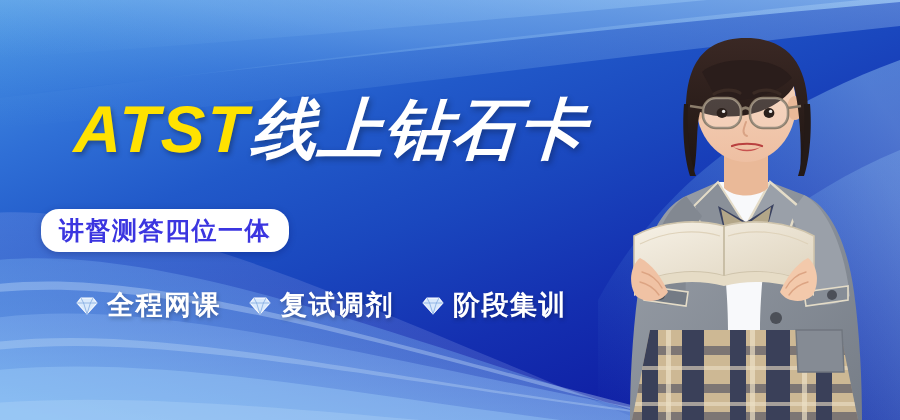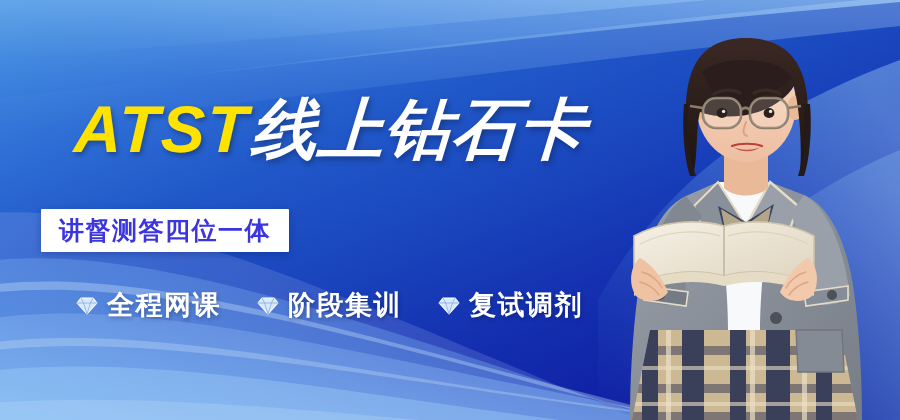--- a/index.html
+++ b/index.html
@@ -65,21 +65,21 @@
   
   .pill-row {
     position: absolute;
     left: 41px;
     top: 209px;
     display: flex;
     gap: 21px;
   }
   .pill {
     background: #ffffff;
-    border-radius: 1px;
+    border-radius: 18px;
     height: 43px;
     padding: 0 18px;
     display: flex;
     align-items: center;
     justify-content: center;
     box-shadow: 0 2px 7px rgba(3, 12, 80, .28);
   }
   .pill span {
     font-size: 25px;
     font-weight: 700;
@@ -88,21 +88,21 @@
     line-height: 1;
   }
 
   
   .feature-row {
     position: absolute;
     left: 76px;
     top: 292px;
     display: flex;
     align-items: center;
-    gap: 36px;
+    gap: 28px;
   }
   .feature {
     display: flex;
     align-items: center;
     gap: 9px;
   }
   .feature .gem { display: block; flex: none; }
   .feature .flabel {
     font-size: 27px;
     font-weight: 700;
@@ -201,30 +201,30 @@
       </svg>
       <span class="flabel">全程网课</span>
     </div>
 
     <div class="feature">
       <svg class="gem" width="22" height="20" viewBox="0 0 22 20" aria-hidden="true">
         <path d="M5 2 H17 L21 7 L11 18 L1 7 Z" fill="#d9e9fc" stroke="#ffffff" stroke-width="1.1" stroke-linejoin="round"></path>
         <path d="M5 2 L7.6 7 L11 18 L14.4 7 L17 2" fill="none" stroke="#7fa8e0" stroke-width="0.9" opacity="0.85"></path>
         <path d="M1 7 H21" stroke="#7fa8e0" stroke-width="0.9" opacity="0.85"></path>
       </svg>
-      <span class="flabel">阶段集训</span>
+      <span class="flabel">复试调剂</span>
     </div>
 
     <div class="feature">
       <svg class="gem" width="22" height="20" viewBox="0 0 22 20" aria-hidden="true">
         <path d="M5 2 H17 L21 7 L11 18 L1 7 Z" fill="#d9e9fc" stroke="#ffffff" stroke-width="1.1" stroke-linejoin="round"></path>
         <path d="M5 2 L7.6 7 L11 18 L14.4 7 L17 2" fill="none" stroke="#7fa8e0" stroke-width="0.9" opacity="0.85"></path>
         <path d="M1 7 H21" stroke="#7fa8e0" stroke-width="0.9" opacity="0.85"></path>
       </svg>
-      <span class="flabel">复试调剂</span>
+      <span class="flabel">阶段集训</span>
     </div>
 
   </div>
 
   <div class="model">
     <svg viewBox="0 0 310 420" xmlns="http://www.w3.org/2000/svg" aria-hidden="true">
       <defs>
         <linearGradient id="blz" x1="0" y1="0" x2="1" y2="1">
           <stop offset="0" stop-color="#9aa0a9"></stop>
           <stop offset="1" stop-color="#767d87"></stop>

